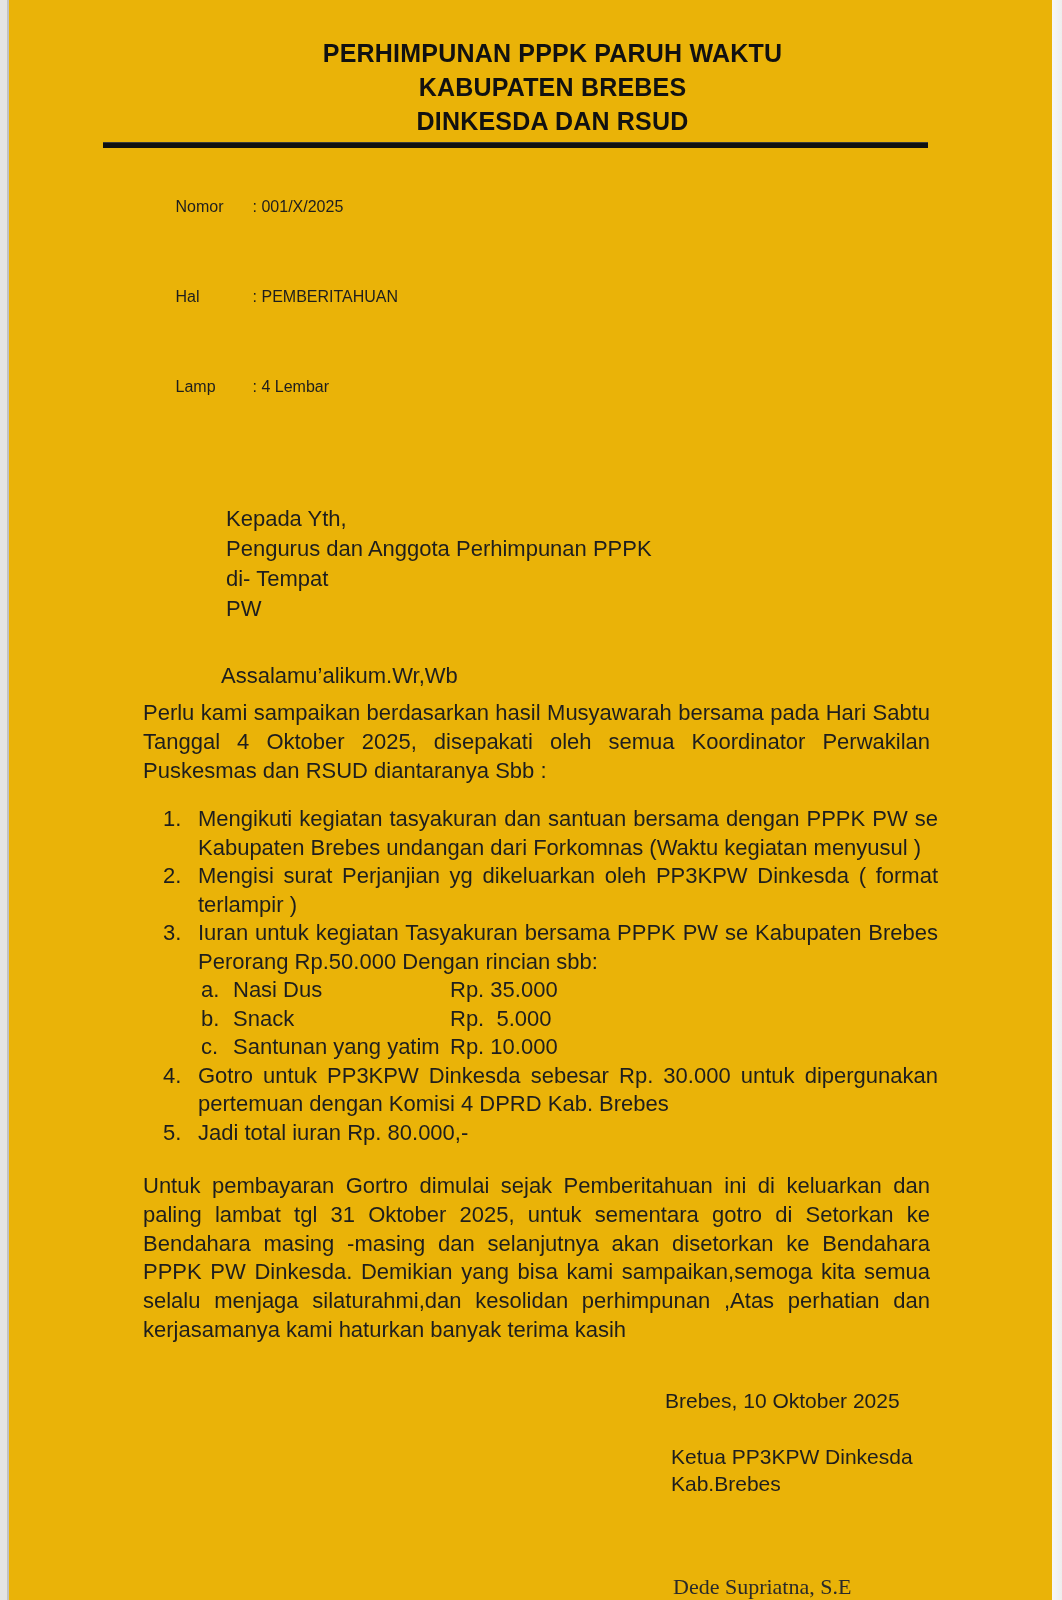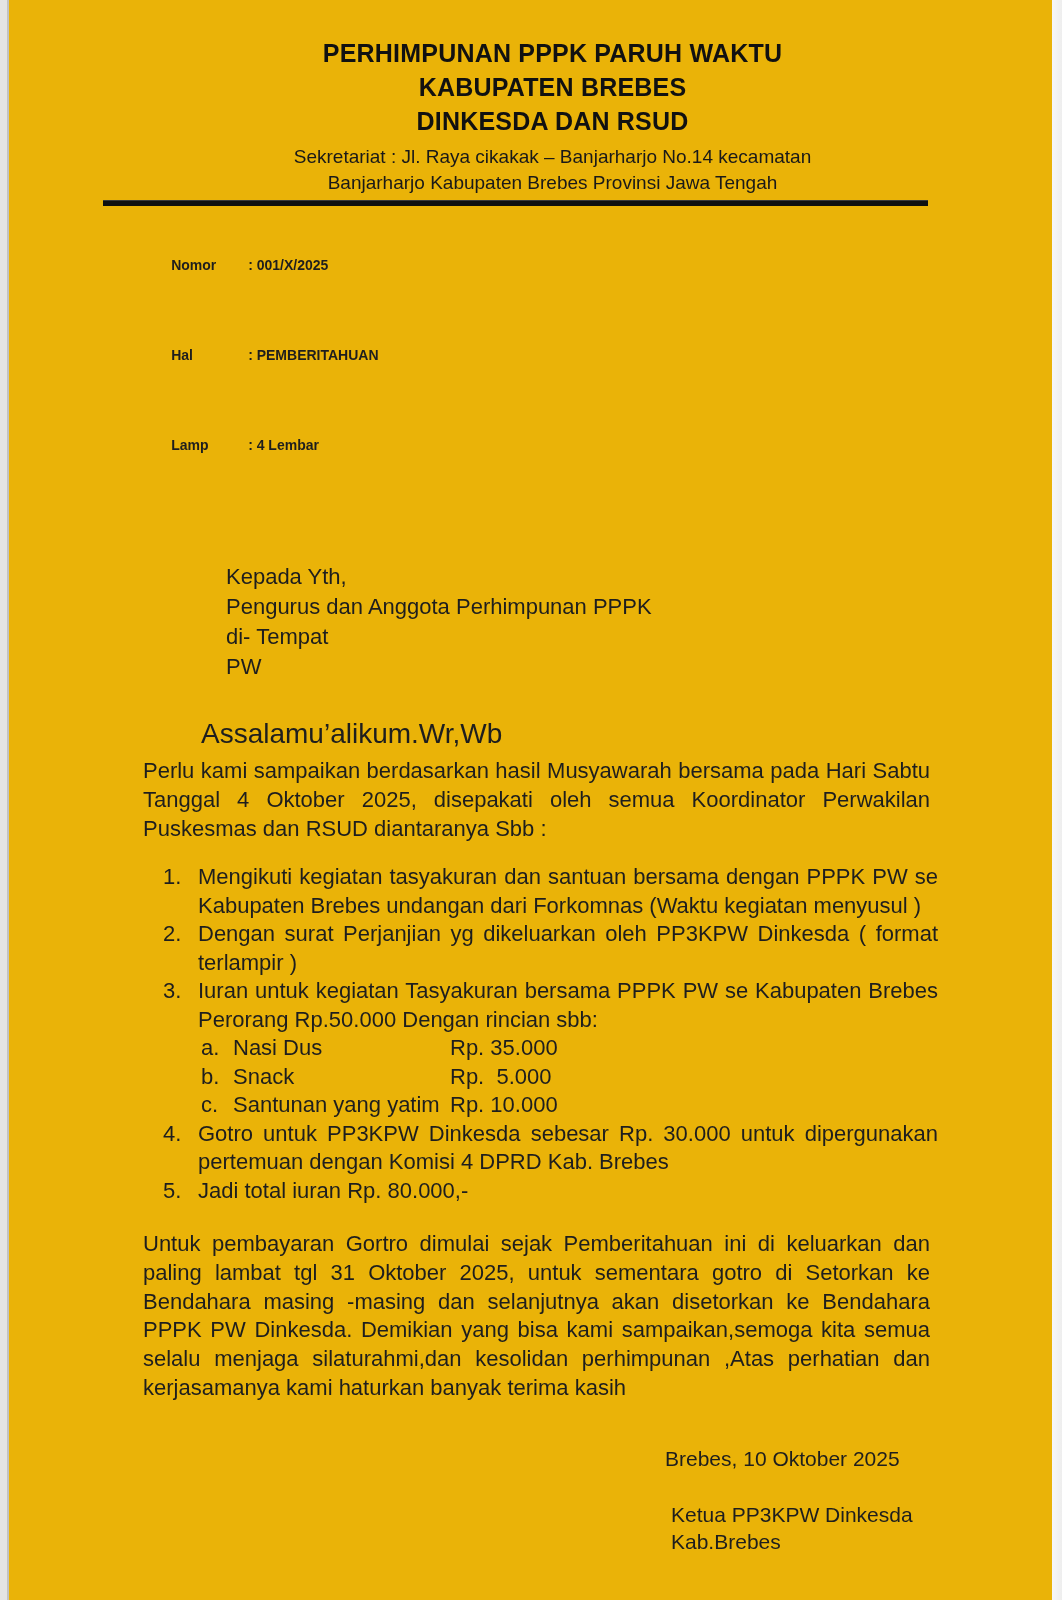--- a/index.html
+++ b/index.html
@@ -58,41 +58,40 @@
     margin-left: -32px;
     width: 825px;
     height: 5px;
     background: #101010;
     border-top: 1px solid #3a3a3a;
   }
 
   
   .meta { margin-top: 14px; margin-left: 5px; }
   .meta-row {
-    font-size: 14px;
+    font-size: 16px;
     line-height: 30px;
     white-space: pre;
-    font-weight: bold;
   }
   .meta-label { display: inline-block; width: 77px; }
   .meta-sep { display: inline-block; }
   .meta-value { }
 
   
   .recipient { margin-top: 72px; margin-left: 91px; }
   .recipient-line {
     font-size: 22px;
     line-height: 30px;
   }
 
   
   .salutation {
     margin-top: 37px;
-    margin-left: 66px;
-    font-size: 28px;
+    margin-left: 86px;
+    font-size: 22px;
     line-height: 29px;
   }
   .para {
     margin: 8px;
     font-size: 22px;
     line-height: 29px;
     text-align: justify;
   }
   .closing { margin-top: 25px; line-height: 28.8px; }
 
@@ -156,24 +155,20 @@
 <div class="page">
   <div class="edge-left"></div>
   <div class="edge-right"></div>
 
   <div class="content">
 
     <div class="letterhead">
       <div class="org-line">PERHIMPUNAN PPPK PARUH WAKTU</div>
       <div class="org-line">KABUPATEN BREBES</div>
       <div class="org-line">DINKESDA DAN RSUD</div>
-      <div class="sek-block">
-        <div class="sek-line">Sekretariat : Jl. Raya cikakak – Banjarharjo No.14 kecamatan</div>
-        <div class="sek-line">Banjarharjo Kabupaten Brebes Provinsi Jawa Tengah</div>
-      </div>
     </div>
 
     <div class="rule"></div>
 
     <div class="meta">
       <div class="meta-row">
         <span class="meta-label">Nomor</span><span class="meta-sep">: </span><span class="meta-value">001/X/2025</span>
       </div>
       <div class="meta-row">
         <span class="meta-label">Hal</span><span class="meta-sep">: </span><span class="meta-value">PEMBERITAHUAN</span>
@@ -196,21 +191,21 @@
 
     <div class="list">
 
       <div class="li">
         <span class="li-num">1.</span>
         <div class="li-text">Mengikuti kegiatan tasyakuran dan santuan bersama dengan PPPK PW se Kabupaten Brebes undangan dari Forkomnas  (Waktu kegiatan menyusul )</div>
       </div>
 
       <div class="li">
         <span class="li-num">2.</span>
-        <div class="li-text">Dengan surat Perjanjian yg dikeluarkan oleh PP3KPW Dinkesda ( format terlampir )</div>
+        <div class="li-text">Mengisi surat Perjanjian yg dikeluarkan oleh PP3KPW Dinkesda ( format terlampir )</div>
       </div>
 
       <div class="li">
         <span class="li-num">3.</span>
         <div class="li-text">Iuran untuk kegiatan Tasyakuran bersama PPPK PW se Kabupaten Brebes Perorang Rp.50.000 Dengan rincian sbb:</div>
       </div>
 
       <div class="sub">
         <span class="sub-letter">a.</span>
         <span class="sub-name">Nasi Dus</span>

